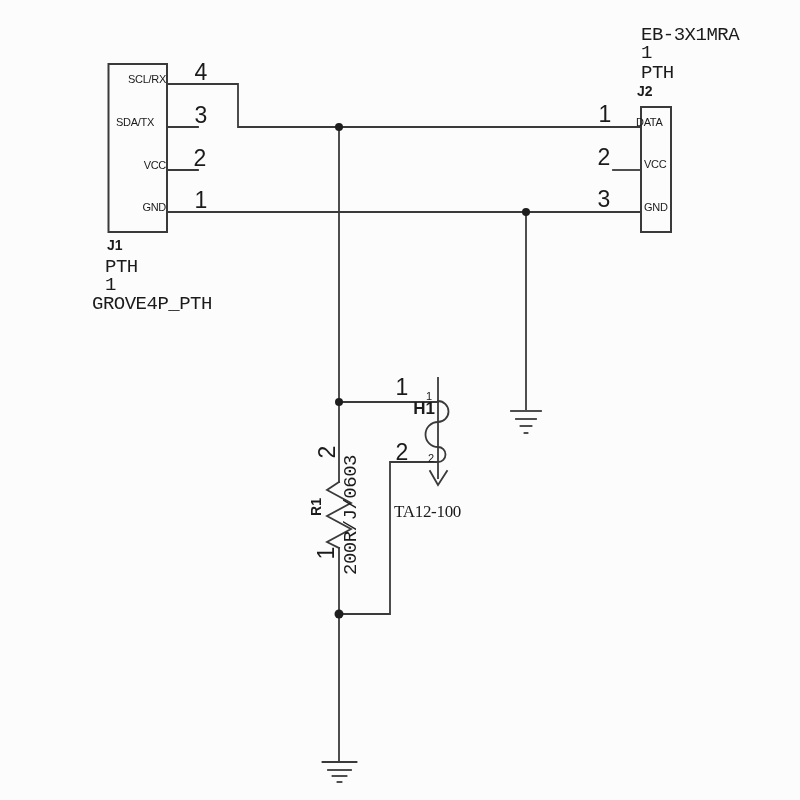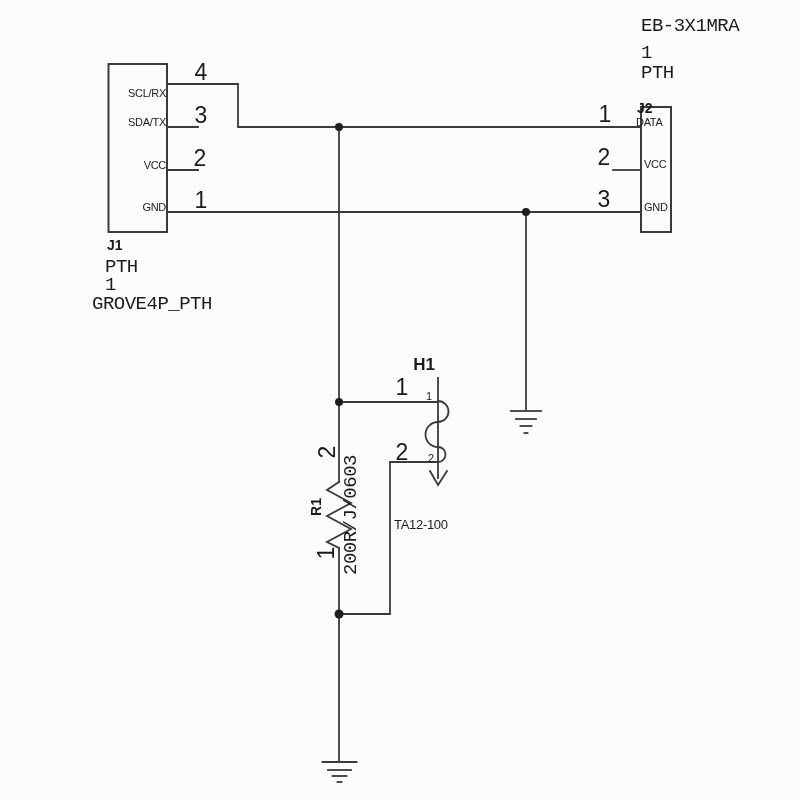--- a/index.html
+++ b/index.html
@@ -23,23 +23,23 @@
     line-height:1;
   }
   .cc{transform:translate(-50%,-50%);}          
   .la{transform:translateY(-50%);}               
   .ra{transform:translate(-100%,-50%);}          
   .rot{transform:translate(-50%,-50%) rotate(-90deg);} 
   .pin-num{font-size:23px;}
   .pin-num-sm{font-size:11px;}
   .pin-name{font-size:11px;letter-spacing:-0.3px;}
   .refdes{font-weight:bold;font-size:14px;}
-  .refdes-lg{font-weight:bold;font-size:17px;}
+  .refdes-lg{font-weight:bold;font-size:17px;margin-top:44px;}
   .mono{font-family:"Liberation Mono","DejaVu Sans Mono",monospace;font-size:19px;letter-spacing:-0.5px;}
-  .mono-sm{font-family:Liberation Sans, sans-serif;font-size:13px;letter-spacing:-0.3px;margin-top:13px;}
+  .mono-sm{font-family:Liberation Serif, serif;font-size:17px;letter-spacing:-0.3px;}
 </style>
 </head>
 <body>
 
 <div class="canvas">
 
   <svg class="wires" width="800" height="800" viewBox="0 0 800 800" fill="none" stroke="#3a3a3a" stroke-width="1.8" stroke-linecap="square">
 
     <rect x="108.5" y="64" width="58.5" height="168" stroke-width="2"></rect>
     <rect x="641" y="107" width="30" height="125" stroke-width="2"></rect>
@@ -75,39 +75,39 @@
     </g>
 
     <g>
       <path d="M322.5 762 H356.5"></path>
       <path d="M328 770 H351"></path>
       <path d="M332.5 776 H346.5"></path>
       <path d="M337.5 782 H341.5"></path>
     </g>
   </svg>
 
-  <div class="lbl ra pin-name" style="left:166px;top:93px">SCL/RX</div>
-  <div class="lbl ra pin-name" style="left:166px;top:122px">SDA/TX</div>
+  <div class="lbl ra pin-name" style="left:166px;top:79px">SCL/RX</div>
+  <div class="lbl ra pin-name" style="left:154px;top:122px">SDA/TX</div>
   <div class="lbl ra pin-name" style="left:166px;top:165px">VCC</div>
   <div class="lbl ra pin-name" style="left:166px;top:207px">GND</div>
 
   <div class="lbl cc pin-num" style="left:201px;top:72px">4</div>
   <div class="lbl cc pin-num" style="left:201px;top:115px">3</div>
   <div class="lbl cc pin-num" style="left:200px;top:158px">2</div>
   <div class="lbl cc pin-num" style="left:201px;top:200px">1</div>
 
   <div class="lbl la refdes" style="left:107px;top:245px">J1</div>
   <div class="lbl la mono" style="left:105px;top:267px">PTH</div>
   <div class="lbl la mono" style="left:105px;top:285px">1</div>
   <div class="lbl la mono" style="left:92px;top:304px">GROVE4P_PTH</div>
 
-  <div class="lbl la mono" style="left:641px;top:26px">EB-3X1MRA</div>
+  <div class="lbl la mono" style="left:641px;top:35px">EB-3X1MRA</div>
   <div class="lbl la mono" style="left:641px;top:53px">1</div>
   <div class="lbl la mono" style="left:641px;top:73px">PTH</div>
-  <div class="lbl la refdes" style="left:637px;top:108px">J2</div>
+  <div class="lbl la refdes" style="left:637px;top:91px">J2</div>
 
   <div class="lbl cc pin-num" style="left:605px;top:114px">1</div>
   <div class="lbl cc pin-num" style="left:604px;top:157px">2</div>
   <div class="lbl cc pin-num" style="left:604px;top:199px">3</div>
 
   <div class="lbl la pin-name" style="left:636px;top:122px">DATA</div>
   <div class="lbl la pin-name" style="left:644px;top:164px">VCC</div>
   <div class="lbl la pin-name" style="left:644px;top:207px">GND</div>
 
   <div class="lbl rot pin-num" style="left:327px;top:452px">2</div>

